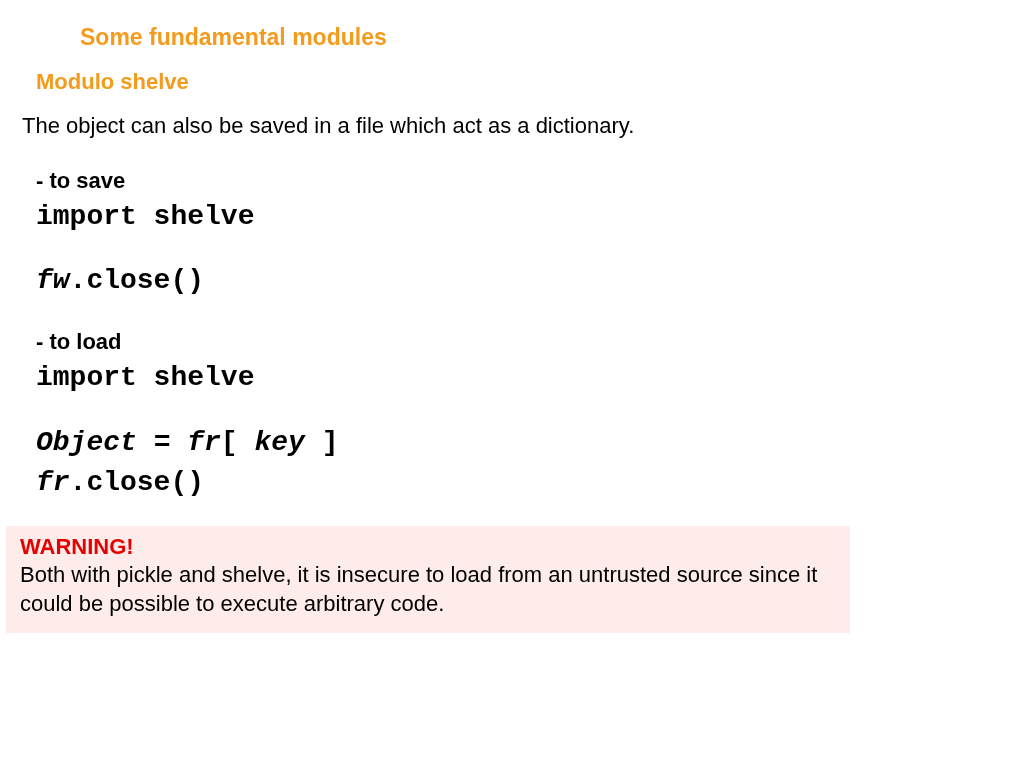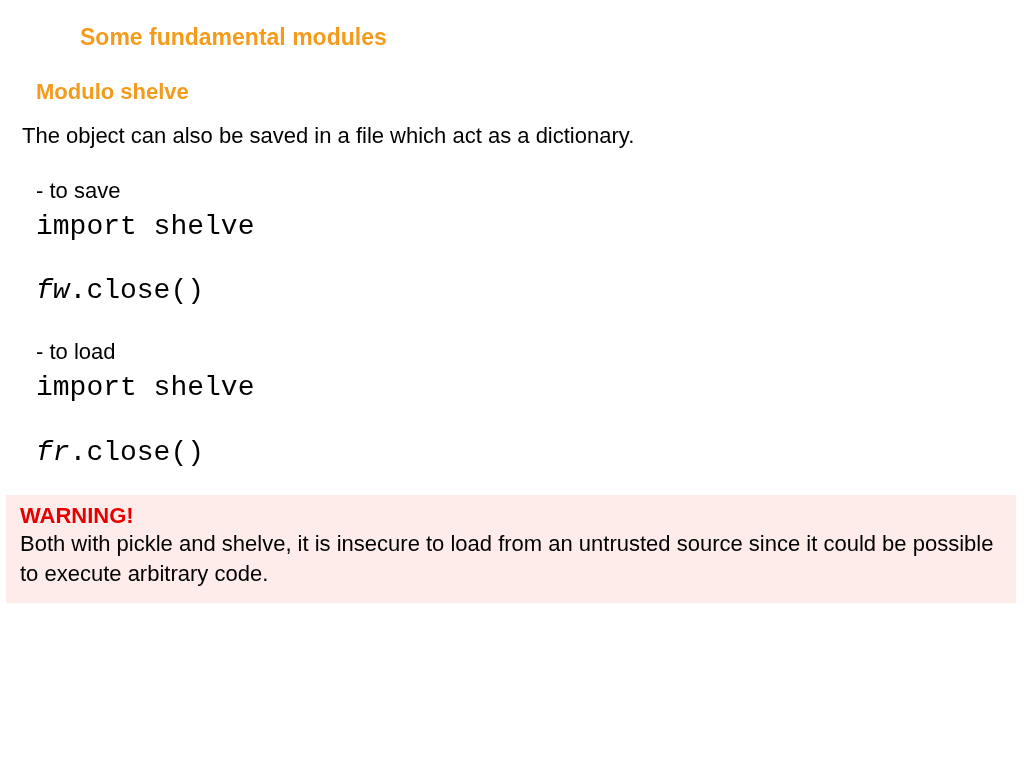--- a/index.html
+++ b/index.html
@@ -10,51 +10,52 @@
     font-family: Arial, Helvetica, sans-serif;
     font-size: 22px;
     color: #000;
     padding: 24px 0 0 0;
   }
   .page-title {
     color: #f49b1c;
     font-weight: bold;
     font-size: 23px;
     margin-left: 80px;
-    margin-bottom: 28px;
+    margin-bottom: 18px;
   }
   .section-title {
     color: #f49b1c;
     font-weight: bold;
     font-size: 22px;
     margin-left: 36px;
     margin-bottom: 18px;
   }
   .intro {
     margin-left: 22px;
     margin-bottom: 26px;
     font-size: 22px;
   }
   .body {
     margin-left: 36px;
     font-size: 22px;
     line-height: 1.45;
+    font-weight: bold;
   }
   .body p { margin: 0; }
   .mono {
     font-family: "Courier New", Courier, monospace;
     font-size: 28px;
   }
   .ital { font-style: italic; }
   .gap { height: 24px; }
   .warning-box {
     background: #fdecea;
     margin-top: 22px;
     padding: 8px 14px 14px 14px;
-    width: 1010px;
+    width: 844px;
     margin-left: 6px;
   }
   .warning-label {
     color: #e60000;
     font-weight: bold;
     font-size: 22px;
   }
   .warning-text {
     font-size: 22px;
     line-height: 1.35;
@@ -73,20 +74,21 @@
   <p>- to save</p>
   <p class="mono">import shelve</p>
   <div class="gap"></div>
   <p class="mono"><span class="ital">fw</span><span>.close()</span></p>
 
   <div class="gap"></div>
 
   <p>- to load</p>
   <p class="mono">import shelve</p>
   <div class="gap"></div>
+  <p class="mono"><span class="ital">Object</span><span> = </span><span class="ital">fr</span><span>[ </span><span class="ital">key</span><span> ]</span></p>
   <p class="mono"><span class="ital">fr</span><span>.close()</span></p>
 
 </div>
 
 <div class="warning-box">
   <div class="warning-label">WARNING!</div>
   <div class="warning-text">Both with pickle and shelve, it is insecure to load from an untrusted source since it could be possible to execute arbitrary code.</div>
 </div>
 
 </body></html>

